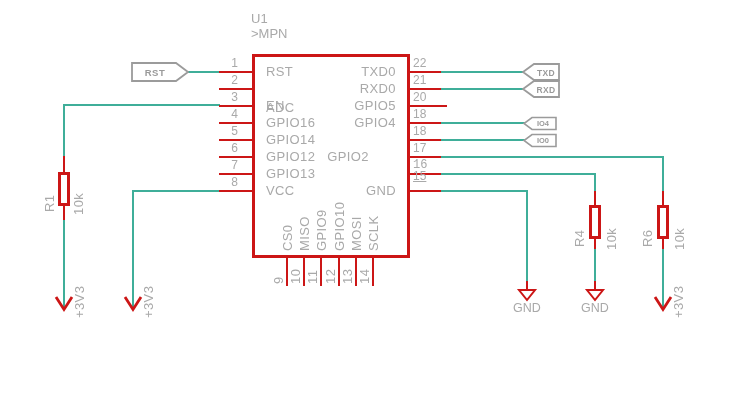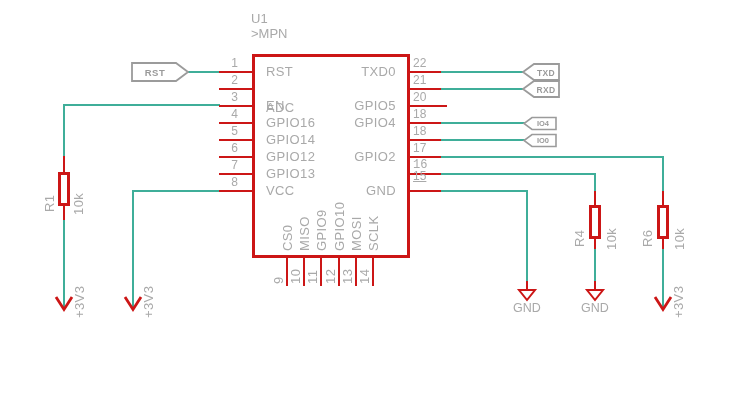--- a/index.html
+++ b/index.html
@@ -104,23 +104,24 @@
   <div class="plabelL" style="top:63px;">RST</div>
   <div class="plabelL" style="top:80px;margin-top:19px;">ADC</div>
   <div class="plabelL" style="top:97px;">EN</div>
   <div class="plabelL" style="top:114px;">GPIO16</div>
   <div class="plabelL" style="top:131px;">GPIO14</div>
   <div class="plabelL" style="top:148px;">GPIO12</div>
   <div class="plabelL" style="top:165px;">GPIO13</div>
   <div class="plabelL" style="top:182px;">VCC</div>
 
   <div class="plabelR" style="top:63px;">TXD0</div>
+  <div class="plabelR" style="top:80px;">RXD0</div>
   <div class="plabelR" style="top:97px;">GPIO5</div>
   <div class="plabelR" style="top:114px;">GPIO4</div>
-  <div class="plabelR" style="top:148px;">GPIO2</div>
+  <div class="plabelR" style="top:148px;text-align:center;">GPIO2</div>
   <div class="plabelR" style="top:182px;">GND</div>
 
   <div class="vtext" style="left:294px;top:238px;">CS0</div>
   <div class="vtext" style="left:311px;top:238px;">MISO</div>
   <div class="vtext" style="left:328px;top:238px;">GPIO9</div>
   <div class="vtext" style="left:346px;top:238px;">GPIO10</div>
   <div class="vtext" style="left:363px;top:238px;">MOSI</div>
   <div class="vtext" style="left:380px;top:238px;">SCLK</div>
 
   <svg style="left:130px;top:61px;" width="62" height="22">

